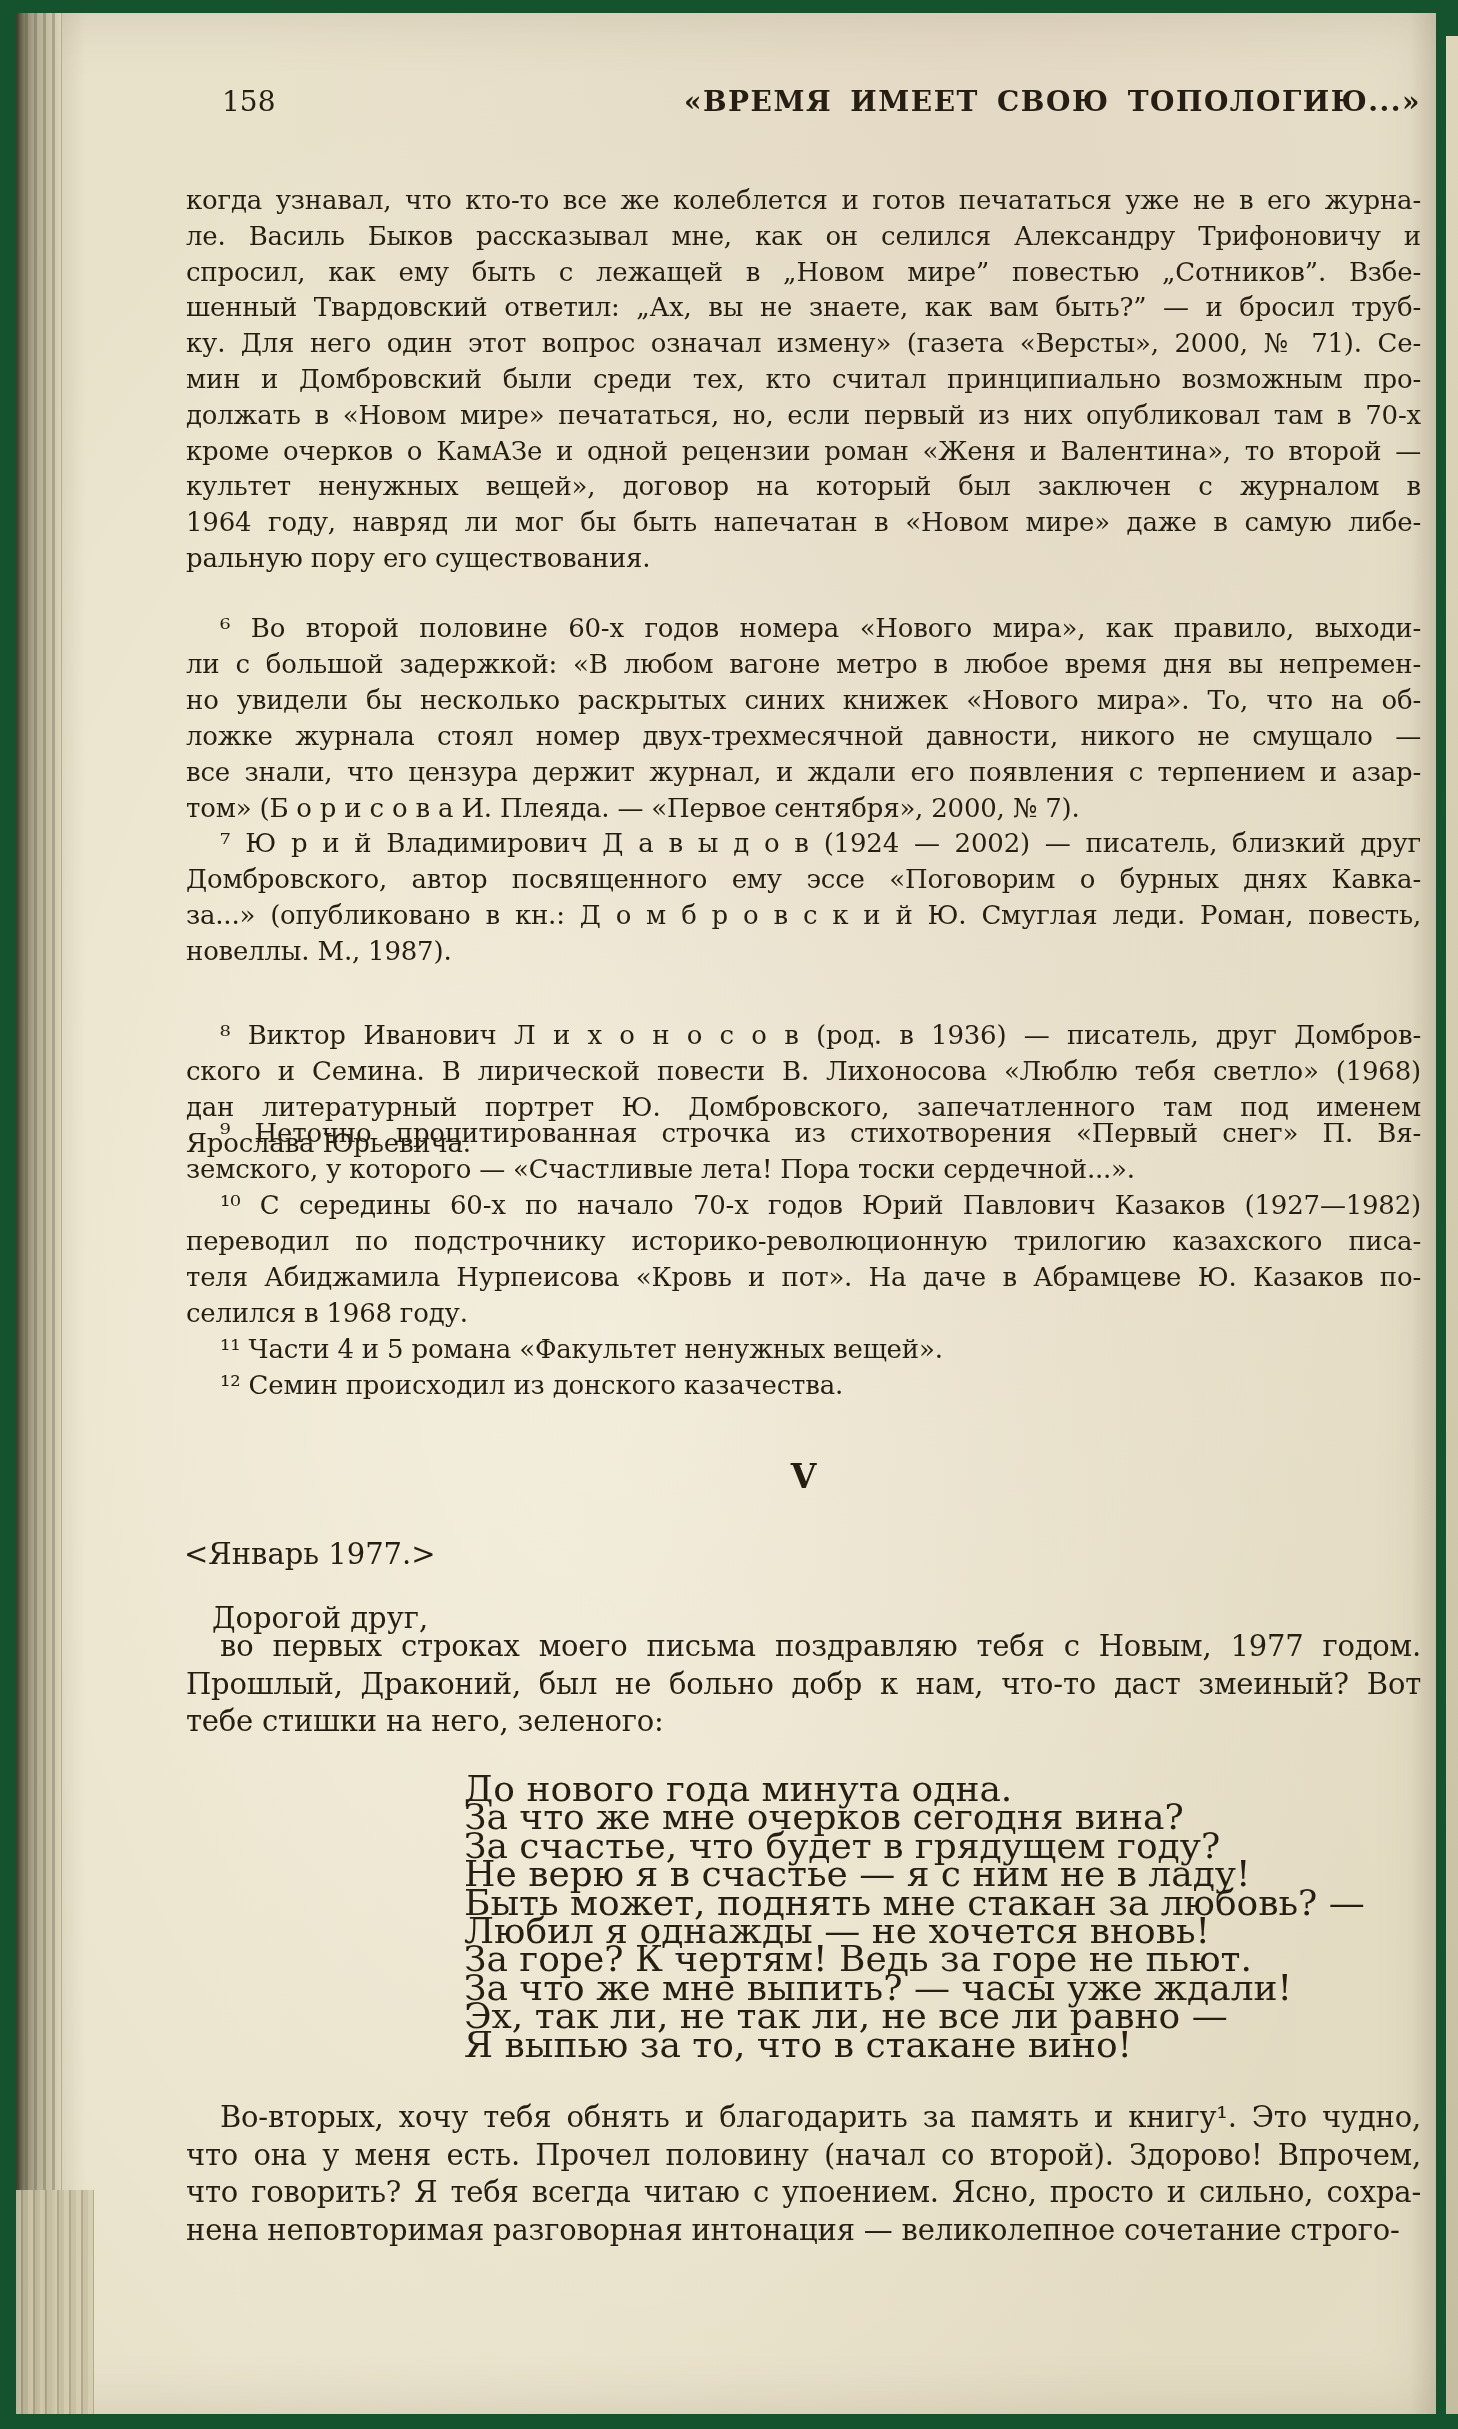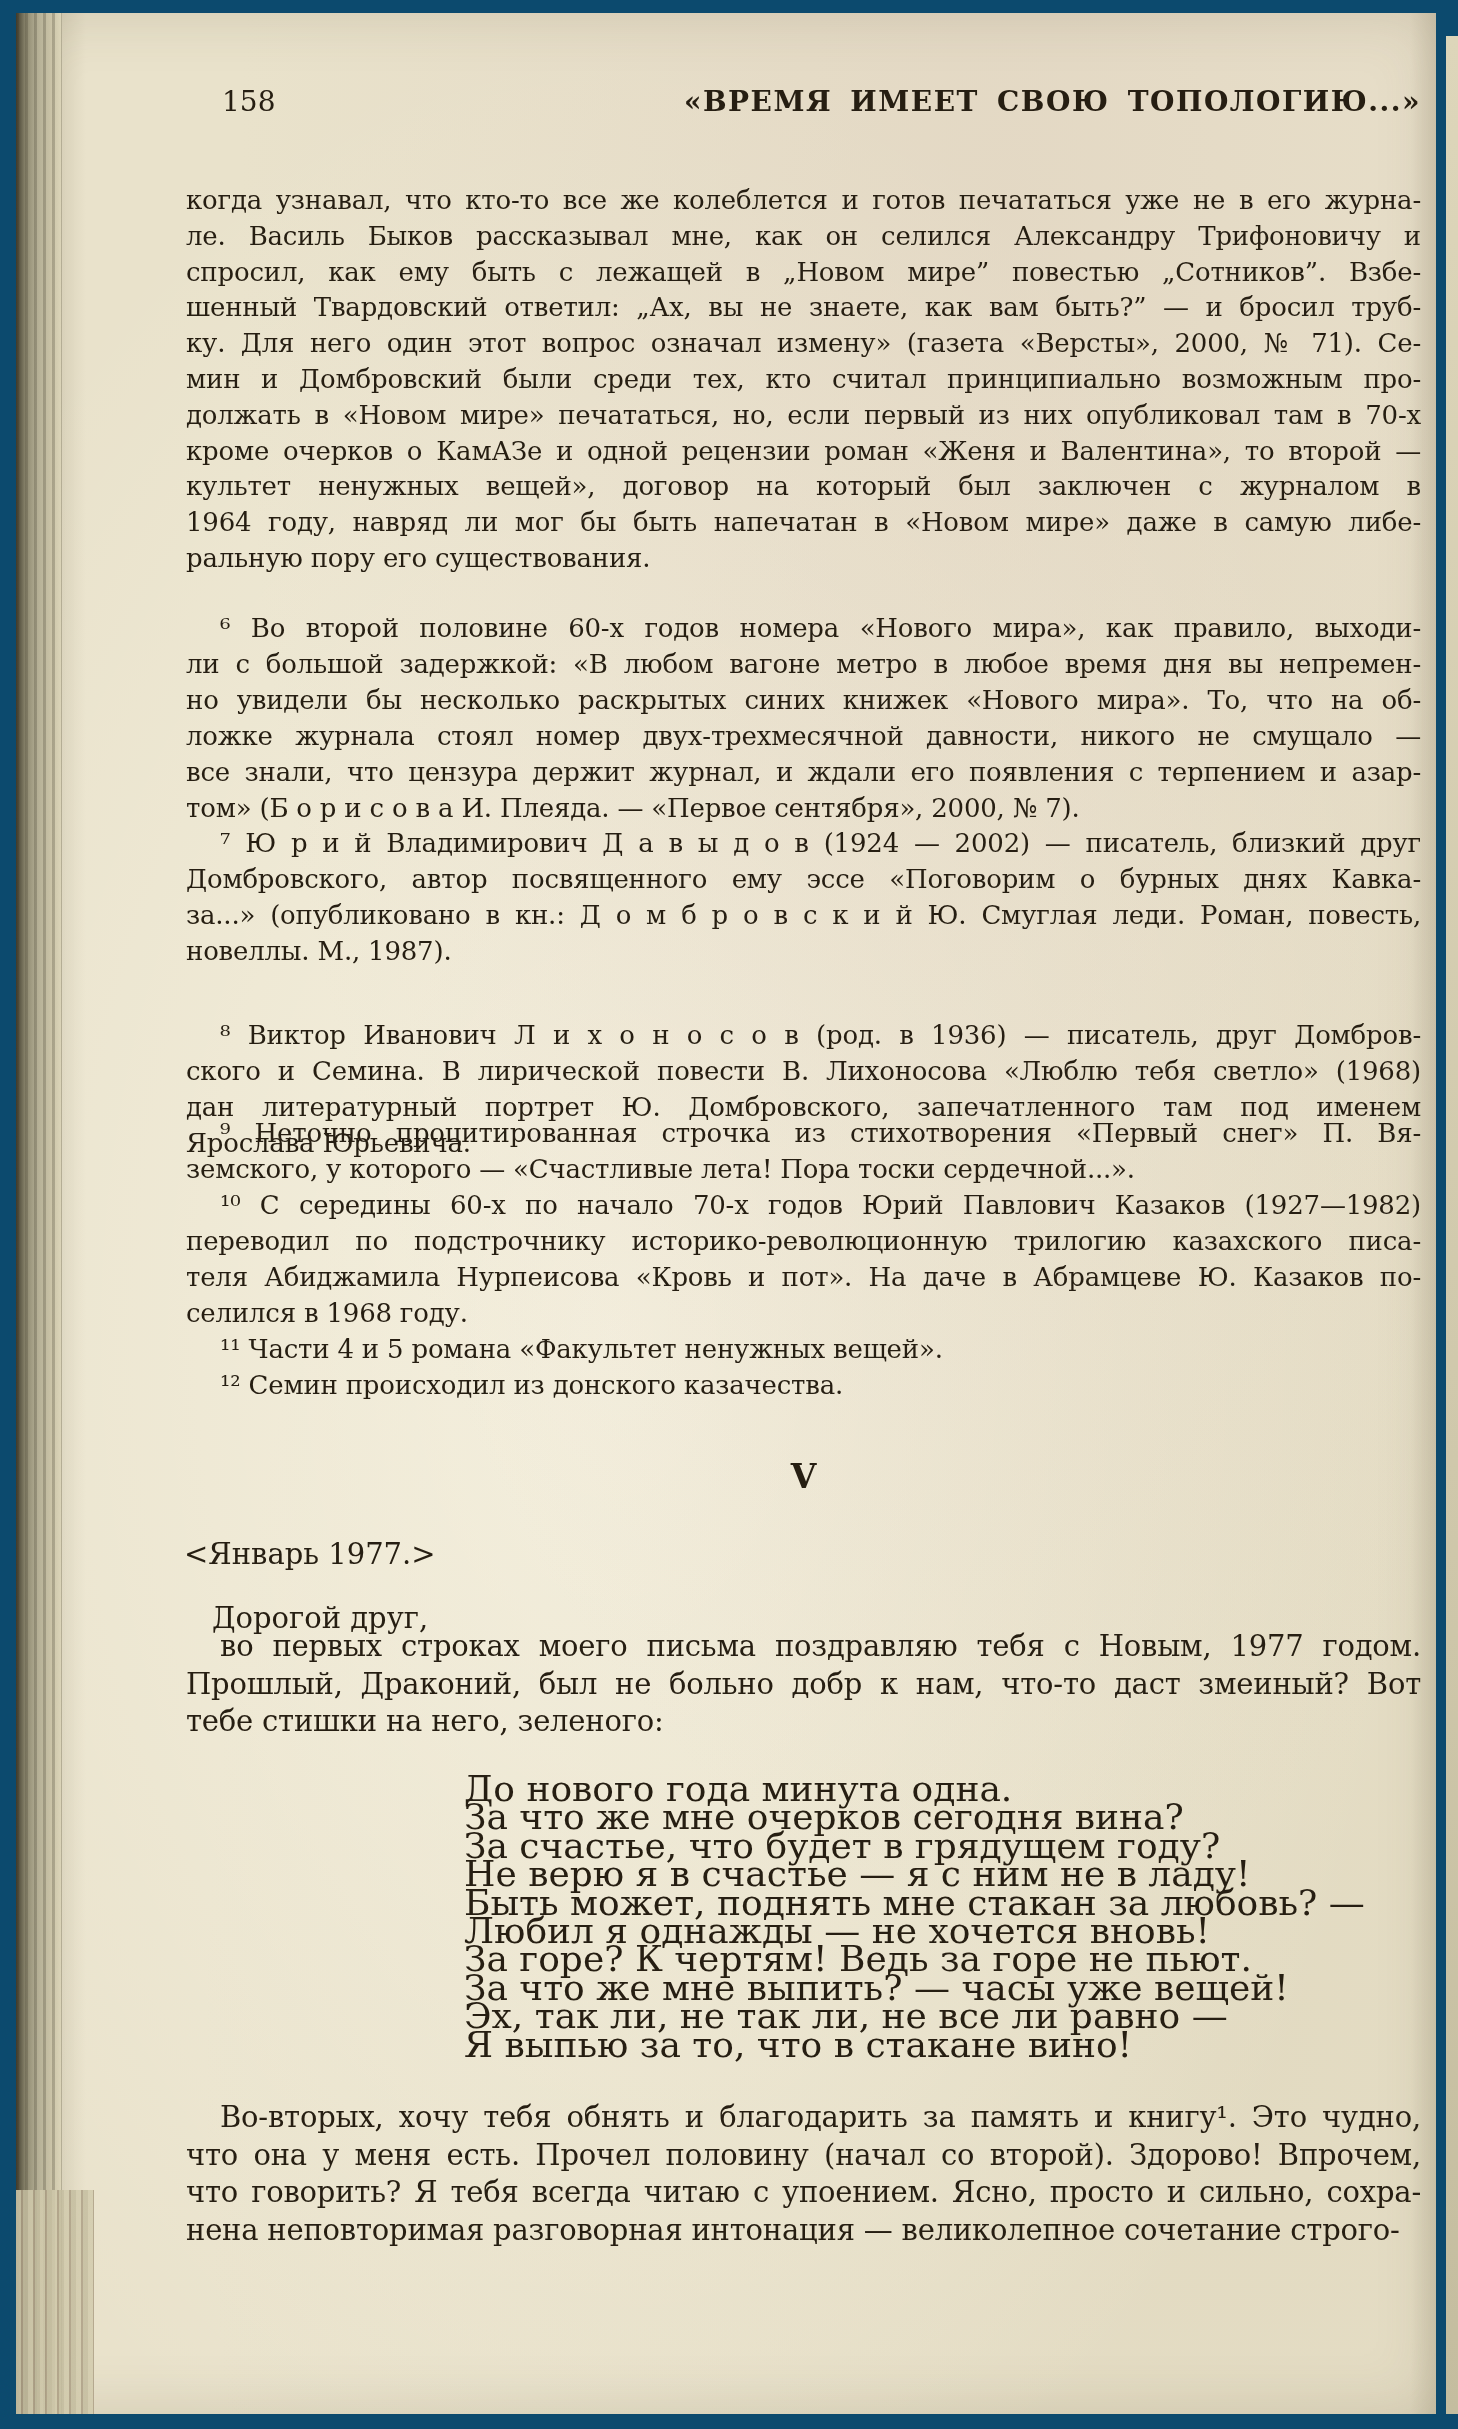--- a/index.html
+++ b/index.html
@@ -1,16 +1,16 @@
 <!DOCTYPE html>
 <html><head>
 <meta charset="utf-8">
 <style>
   html,body{margin:0;padding:0;background:#0b0a07;}
-  .scene{position:relative;width:1458px;height:2429px;background:#0c4a6e;overflow:hidden;
+  .scene{position:relative;width:1458px;height:2429px;background:#14532d;overflow:hidden;
          font-family:"DejaVu Serif", serif;color:#261e12;}
   .page{position:absolute;left:16px;top:13px;width:1420px;height:2401px;
         background-color:#e9e2cb;
         background-image:
           radial-gradient(ellipse at 70% 8%, rgba(219,202,186,.40), transparent 55%),
           radial-gradient(ellipse at 42% 55%, rgba(255,252,240,.55), transparent 70%),
           radial-gradient(ellipse at 85% 85%, rgba(210,200,170,.30), transparent 60%),
           linear-gradient(90deg, rgba(110,100,70,.35), rgba(110,100,70,0) 70px),
           linear-gradient(270deg, rgba(110,100,70,.18), rgba(110,100,70,0) 26px);
         box-shadow:inset 0 0 60px rgba(90,80,50,.18);}
@@ -123,21 +123,21 @@
       </div>
 
     <div class="poem">
         <div class="line">До нового года минута одна.</div>
         <div class="line">За что же мне очерков сегодня вина?</div>
         <div class="line">За счастье, что будет в грядущем году?</div>
         <div class="line">Не верю я в счастье — я с ним не в ладу!</div>
         <div class="line">Быть может, поднять мне стакан за любовь? —</div>
         <div class="line">Любил я однажды — не хочется вновь!</div>
         <div class="line">За горе? К чертям! Ведь за горе не пьют.</div>
-        <div class="line">За что же мне выпить? — часы уже вещей!</div>
+        <div class="line">За что же мне выпить? — часы уже ждали!</div>
         <div class="line">Эх, так ли, не так ли, не все ли равно —</div>
         <div class="line line-last">Я выпью за то, что в стакане вино!</div>
       </div>
 
     <div class="block lettertext" style="top:2086px">
         <div class="line indent">Во-вторых, хочу тебя обнять и благодарить за память и книгу¹. Это чудно,</div>
         <div class="line">что она у меня есть. Прочел половину (начал со второй). Здорово! Впрочем,</div>
         <div class="line">что говорить? Я тебя всегда читаю с упоением. Ясно, просто и сильно, сохра-</div>
         <div class="line line-last">нена неповторимая разговорная интонация — великолепное сочетание строго-</div>
       </div>

